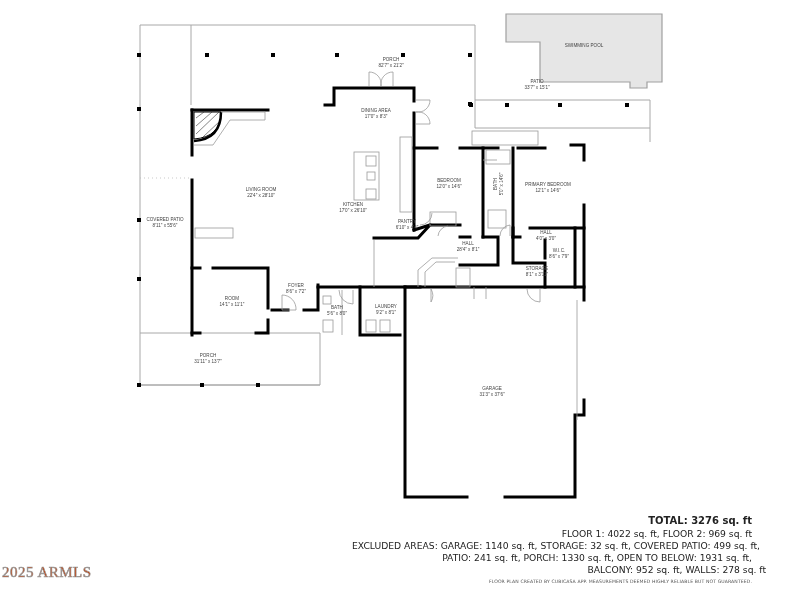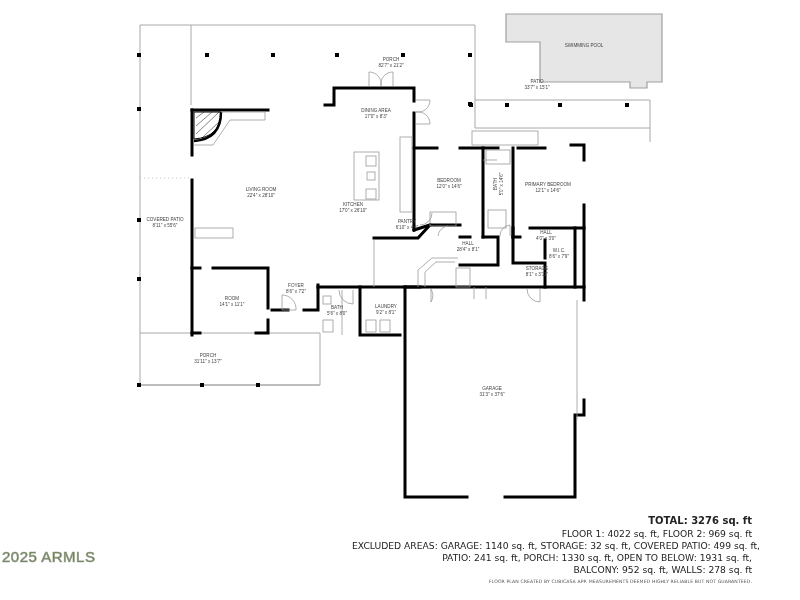--- a/index.html
+++ b/index.html
@@ -2,23 +2,23 @@
 <html><head>
   <meta charset="utf-8">
   <style>
     html, body { margin: 0; padding: 0; background: #ffffff; }
     body { width: 800px; height: 600px; position: relative; overflow: hidden; font-family: "Liberation Sans", sans-serif; }
     #plan { position: absolute; left: 0; top: 0; width: 800px; height: 510px; }
     .lbl { font-family: "Liberation Sans", sans-serif; font-size: 4.6px; fill: #444; text-anchor: middle; }
     .summary { position: absolute; left: 0; width: 752px; text-align: right; color: #222; font-family: "DejaVu Sans", sans-serif; }
     .total { top: 515px; font-size: 10px; font-weight: bold; }
     .line { font-size: 9.2px; }
-    .l1 { top: 528px; } .l2 { top: 540px; padding-left: 8px; } .l3 { top: 552px; } .l4 { top: 564px; }
+    .l1 { top: 528px; } .l2 { top: 540px; padding-left: 8px; } .l3 { top: 552px; } .l4 { top: 564px; padding-left: 14px; }
     .credit { top: 579px; font-size: 4.6px; color: #555; letter-spacing: 0.1px; }
-    .watermark { position: absolute; left: 2px; top: 548px; font-size: 15px; color: #4d7c0f; font-family: Liberation Sans, sans-serif;
+    .watermark { position: absolute; left: 2px; top: 564px; font-size: 15px; color: #c2410c; font-family: Liberation Serif, serif;
       -webkit-text-stroke: 0.7px #9a9a9a; letter-spacing: 0.5px; }
   </style>
 </head>
 <body>
 
 <svg id="plan" viewBox="0 0 800 510" xmlns="http://www.w3.org/2000/svg">
 
   <g fill="none" stroke="#a8a8a8" stroke-width="1">
     <polyline points="140,25 475,25 475,100 650,100 650,142"></polyline>
     <line x1="140" y1="25" x2="140" y2="385"></line>

